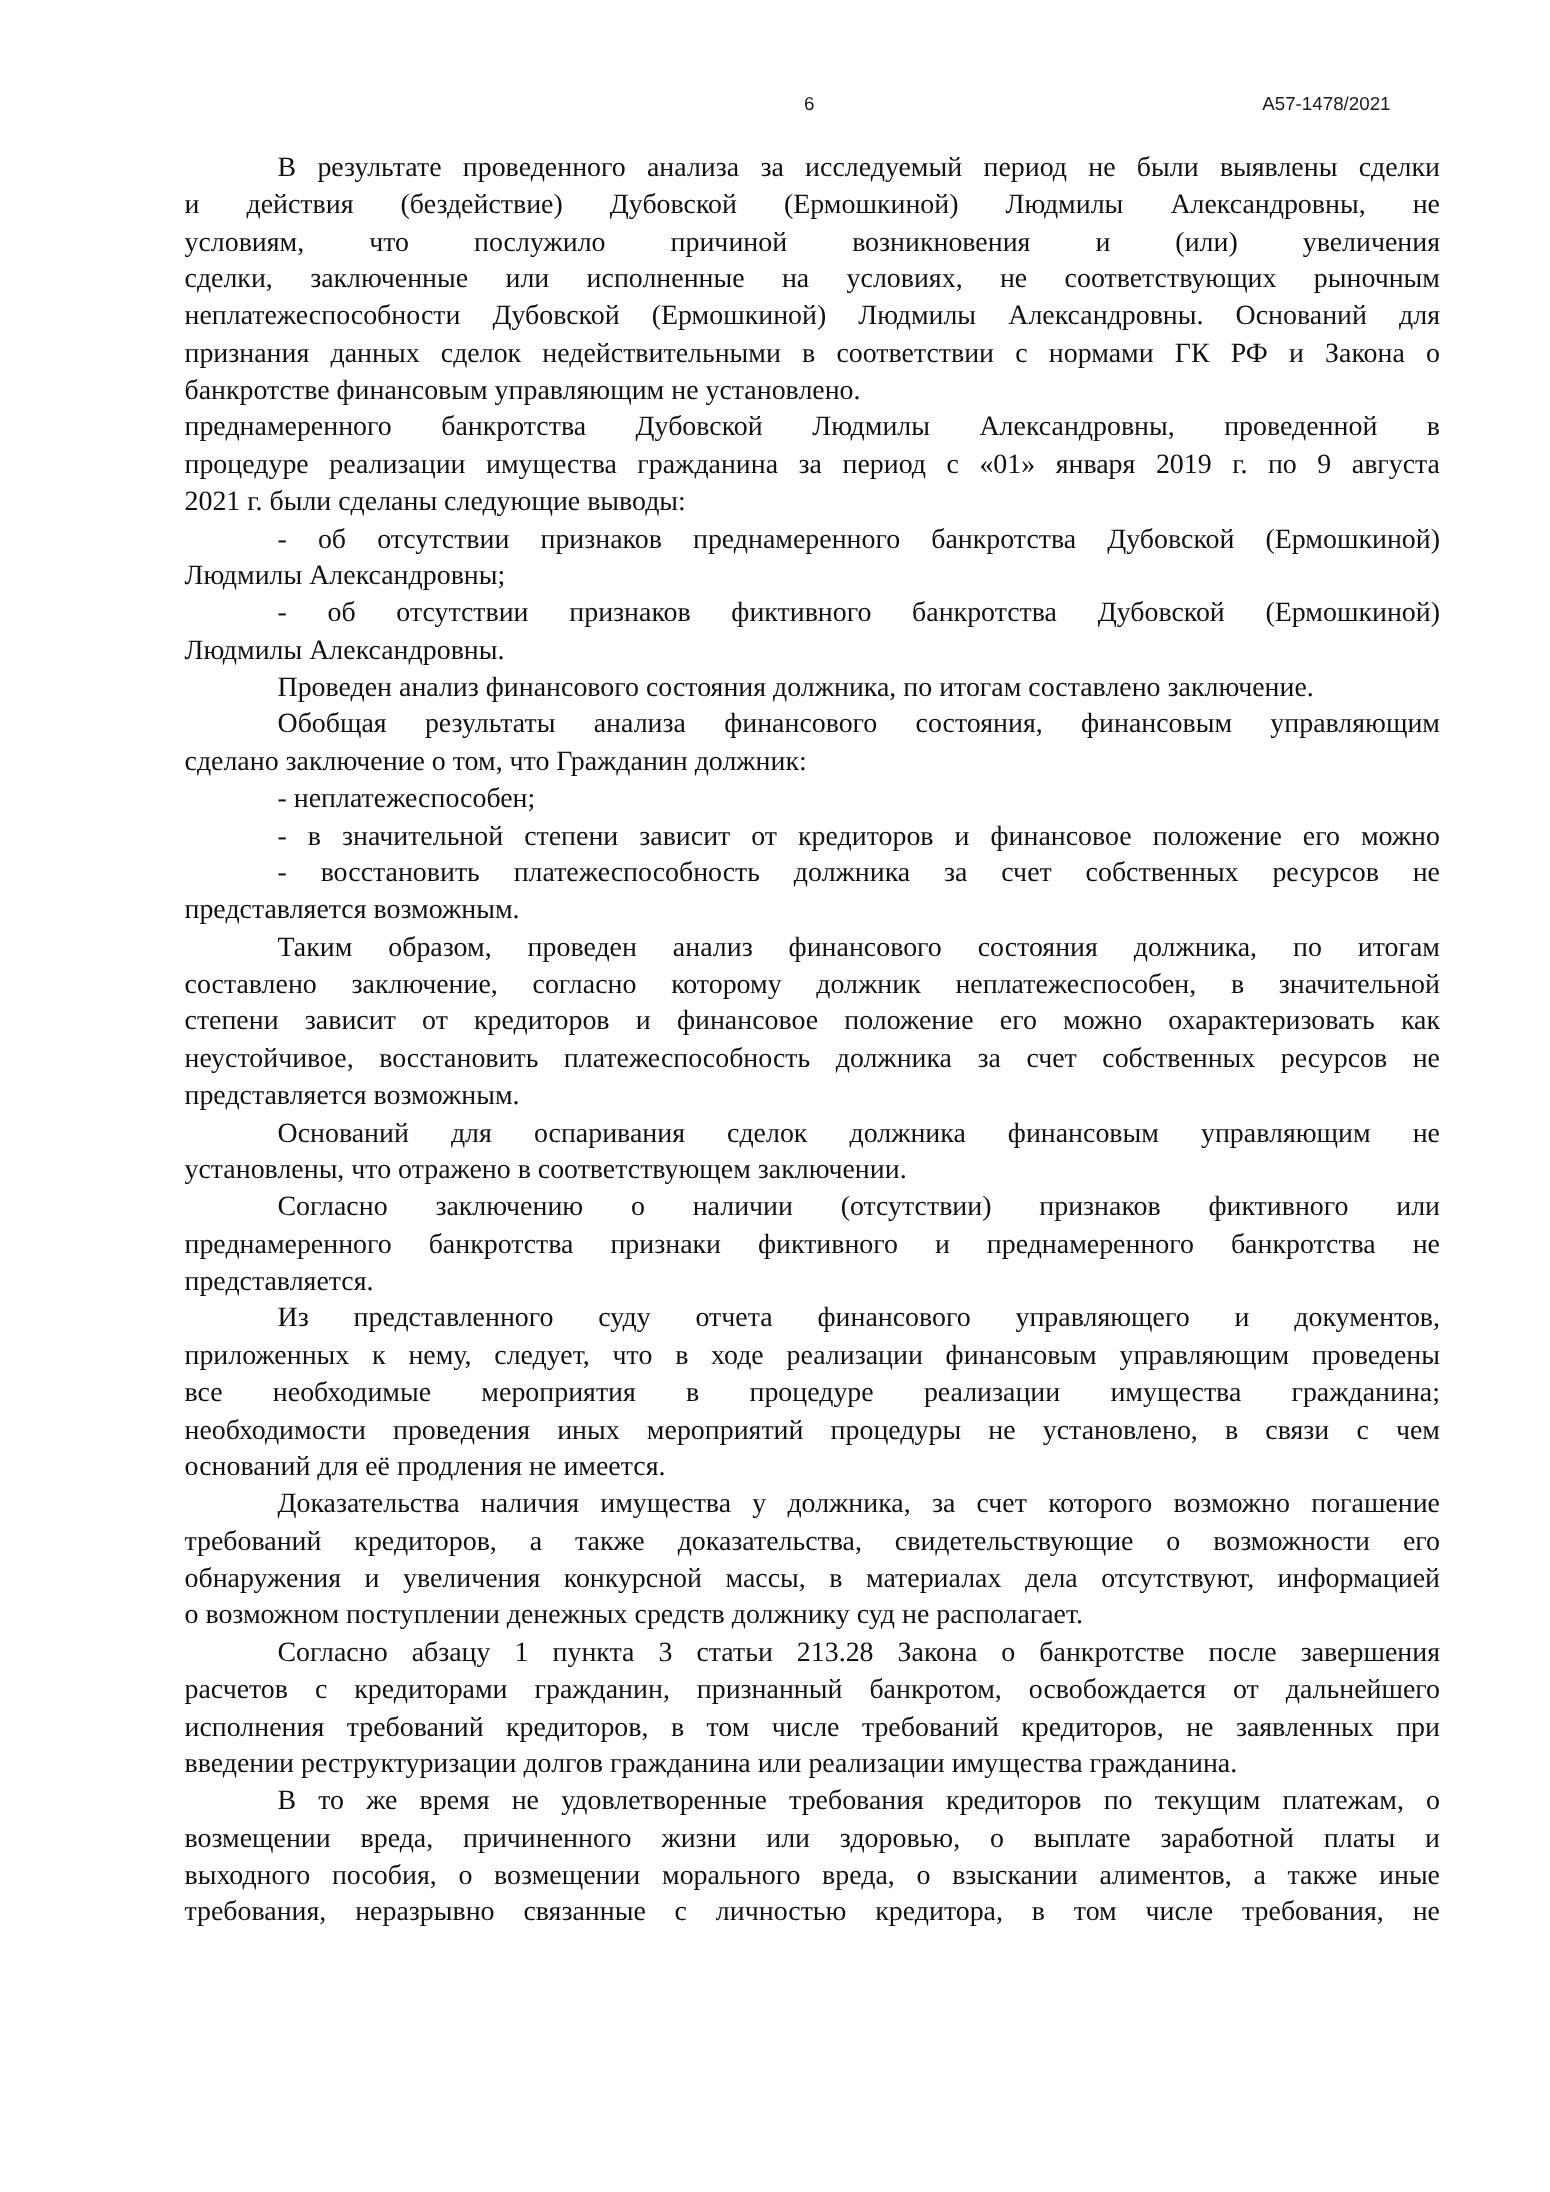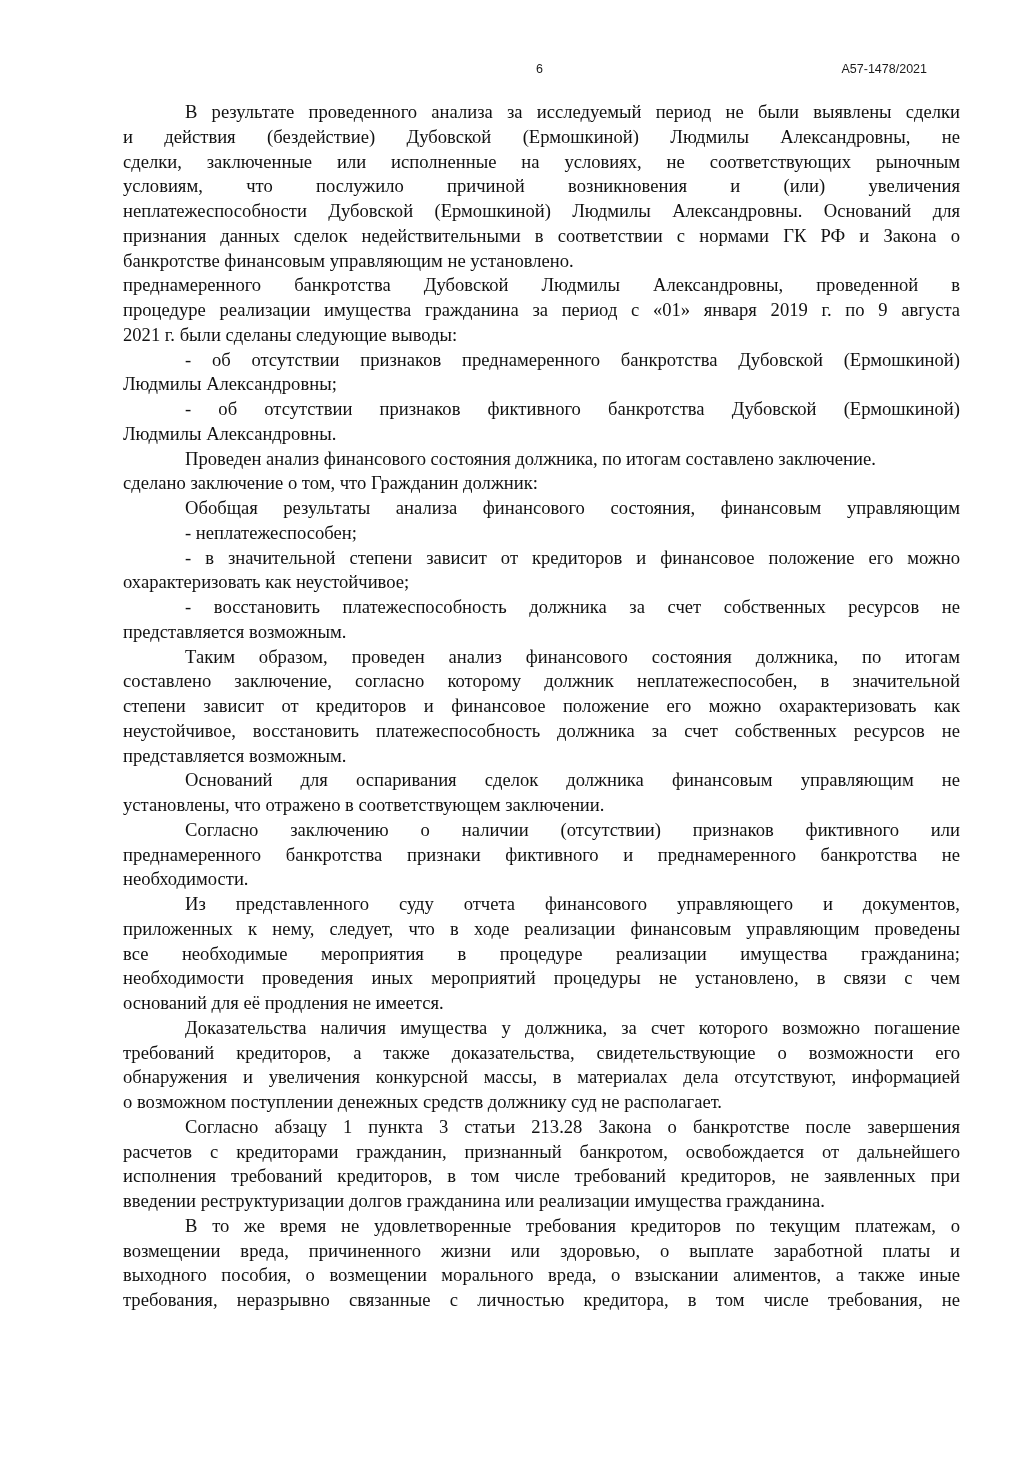--- a/index.html
+++ b/index.html
@@ -65,22 +65,22 @@
 
 <div class="page-header">
   <span class="page-number">6</span>
   <span class="case-number">А57-1478/2021</span>
 </div>
 
 <div class="body-text" id="body-text">
     <div class="paragraph">
       <span class="line indent">В результате проведенного анализа за исследуемый период не были выявлены сделки</span>
       <span class="line">и действия (бездействие) Дубовской (Ермошкиной) Людмилы Александровны, не</span>
+      <span class="line">условиям, что послужило причиной возникновения и (или) увеличения</span>
       <span class="line">сделки, заключенные или исполненные на условиях, не соответствующих рыночным</span>
-      <span class="line">условиям, что послужило причиной возникновения и (или) увеличения</span>
       <span class="line">неплатежеспособности Дубовской (Ермошкиной) Людмилы Александровны. Оснований для</span>
       <span class="line">признания данных сделок недействительными в соответствии с нормами ГК РФ и Закона о</span>
       <span class="line last">банкротстве финансовым управляющим не установлено.</span>
     </div>
     <div class="paragraph">
       <span class="line">преднамеренного банкротства Дубовской Людмилы Александровны, проведенной в</span>
       <span class="line">процедуре реализации имущества гражданина за период с «01» января 2019 г. по 9 августа</span>
       <span class="line last">2021 г. были сделаны следующие выводы:</span>
     </div>
     <div class="paragraph">
@@ -88,49 +88,48 @@
       <span class="line last">Людмилы Александровны;</span>
     </div>
     <div class="paragraph">
       <span class="line indent">- об отсутствии признаков фиктивного банкротства Дубовской (Ермошкиной)</span>
       <span class="line last">Людмилы Александровны.</span>
     </div>
     <div class="paragraph">
       <span class="line indent last">Проведен анализ финансового состояния должника, по итогам составлено заключение.</span>
     </div>
     <div class="paragraph">
+      <span class="line indent">Обобщая результаты анализа финансового состояния, финансовым управляющим</span>
       <span class="line last">сделано заключение о том, что Гражданин должник:</span>
-      <span class="line indent">Обобщая результаты анализа финансового состояния, финансовым управляющим</span>
     </div>
     <div class="paragraph">
       <span class="line indent last">- неплатежеспособен;</span>
     </div>
     <div class="paragraph">
       <span class="line indent">- в значительной степени зависит от кредиторов и финансовое положение его можно</span>
-      <span class="line last">охарактеризовать как неустойчивое;</span>
     </div>
     <div class="paragraph">
       <span class="line indent">- восстановить платежеспособность должника за счет собственных ресурсов не</span>
       <span class="line last">представляется возможным.</span>
     </div>
     <div class="paragraph">
       <span class="line indent">Таким образом, проведен анализ финансового состояния должника, по итогам</span>
       <span class="line">составлено заключение, согласно которому должник неплатежеспособен, в значительной</span>
       <span class="line">степени зависит от кредиторов и финансовое положение его можно охарактеризовать как</span>
       <span class="line">неустойчивое, восстановить платежеспособность должника за счет собственных ресурсов не</span>
       <span class="line last">представляется возможным.</span>
     </div>
     <div class="paragraph">
       <span class="line indent">Оснований для оспаривания сделок должника финансовым управляющим не</span>
       <span class="line last">установлены, что отражено в соответствующем заключении.</span>
     </div>
     <div class="paragraph">
       <span class="line indent">Согласно заключению о наличии (отсутствии) признаков фиктивного или</span>
       <span class="line">преднамеренного банкротства признаки фиктивного и преднамеренного банкротства не</span>
-      <span class="line last">необходимости.</span>
+      <span class="line last">представляется.</span>
     </div>
     <div class="paragraph">
       <span class="line indent">Из представленного суду отчета финансового управляющего и документов,</span>
       <span class="line">приложенных к нему, следует, что в ходе реализации финансовым управляющим проведены</span>
       <span class="line">все необходимые мероприятия в процедуре реализации имущества гражданина;</span>
       <span class="line">необходимости проведения иных мероприятий процедуры не установлено, в связи с чем</span>
       <span class="line last">оснований для её продления не имеется.</span>
     </div>
     <div class="paragraph">
       <span class="line indent">Доказательства наличия имущества у должника, за счет которого возможно погашение</span>

